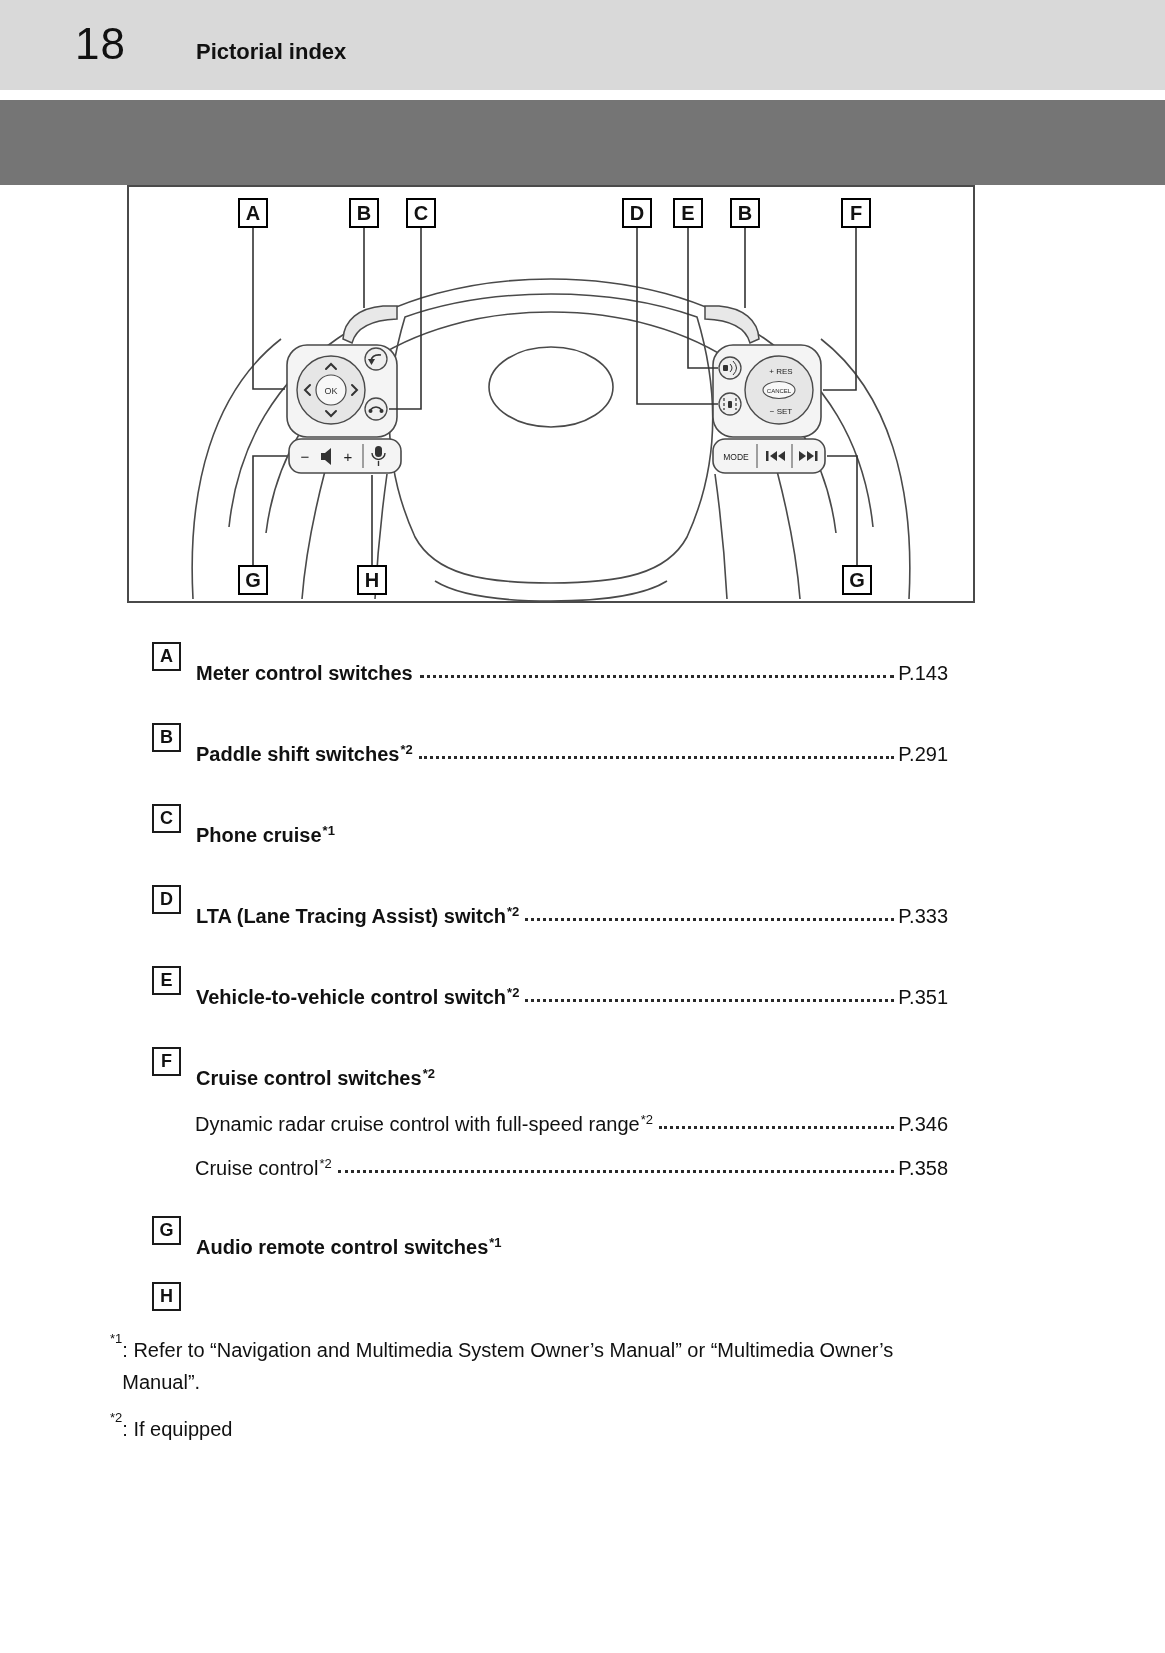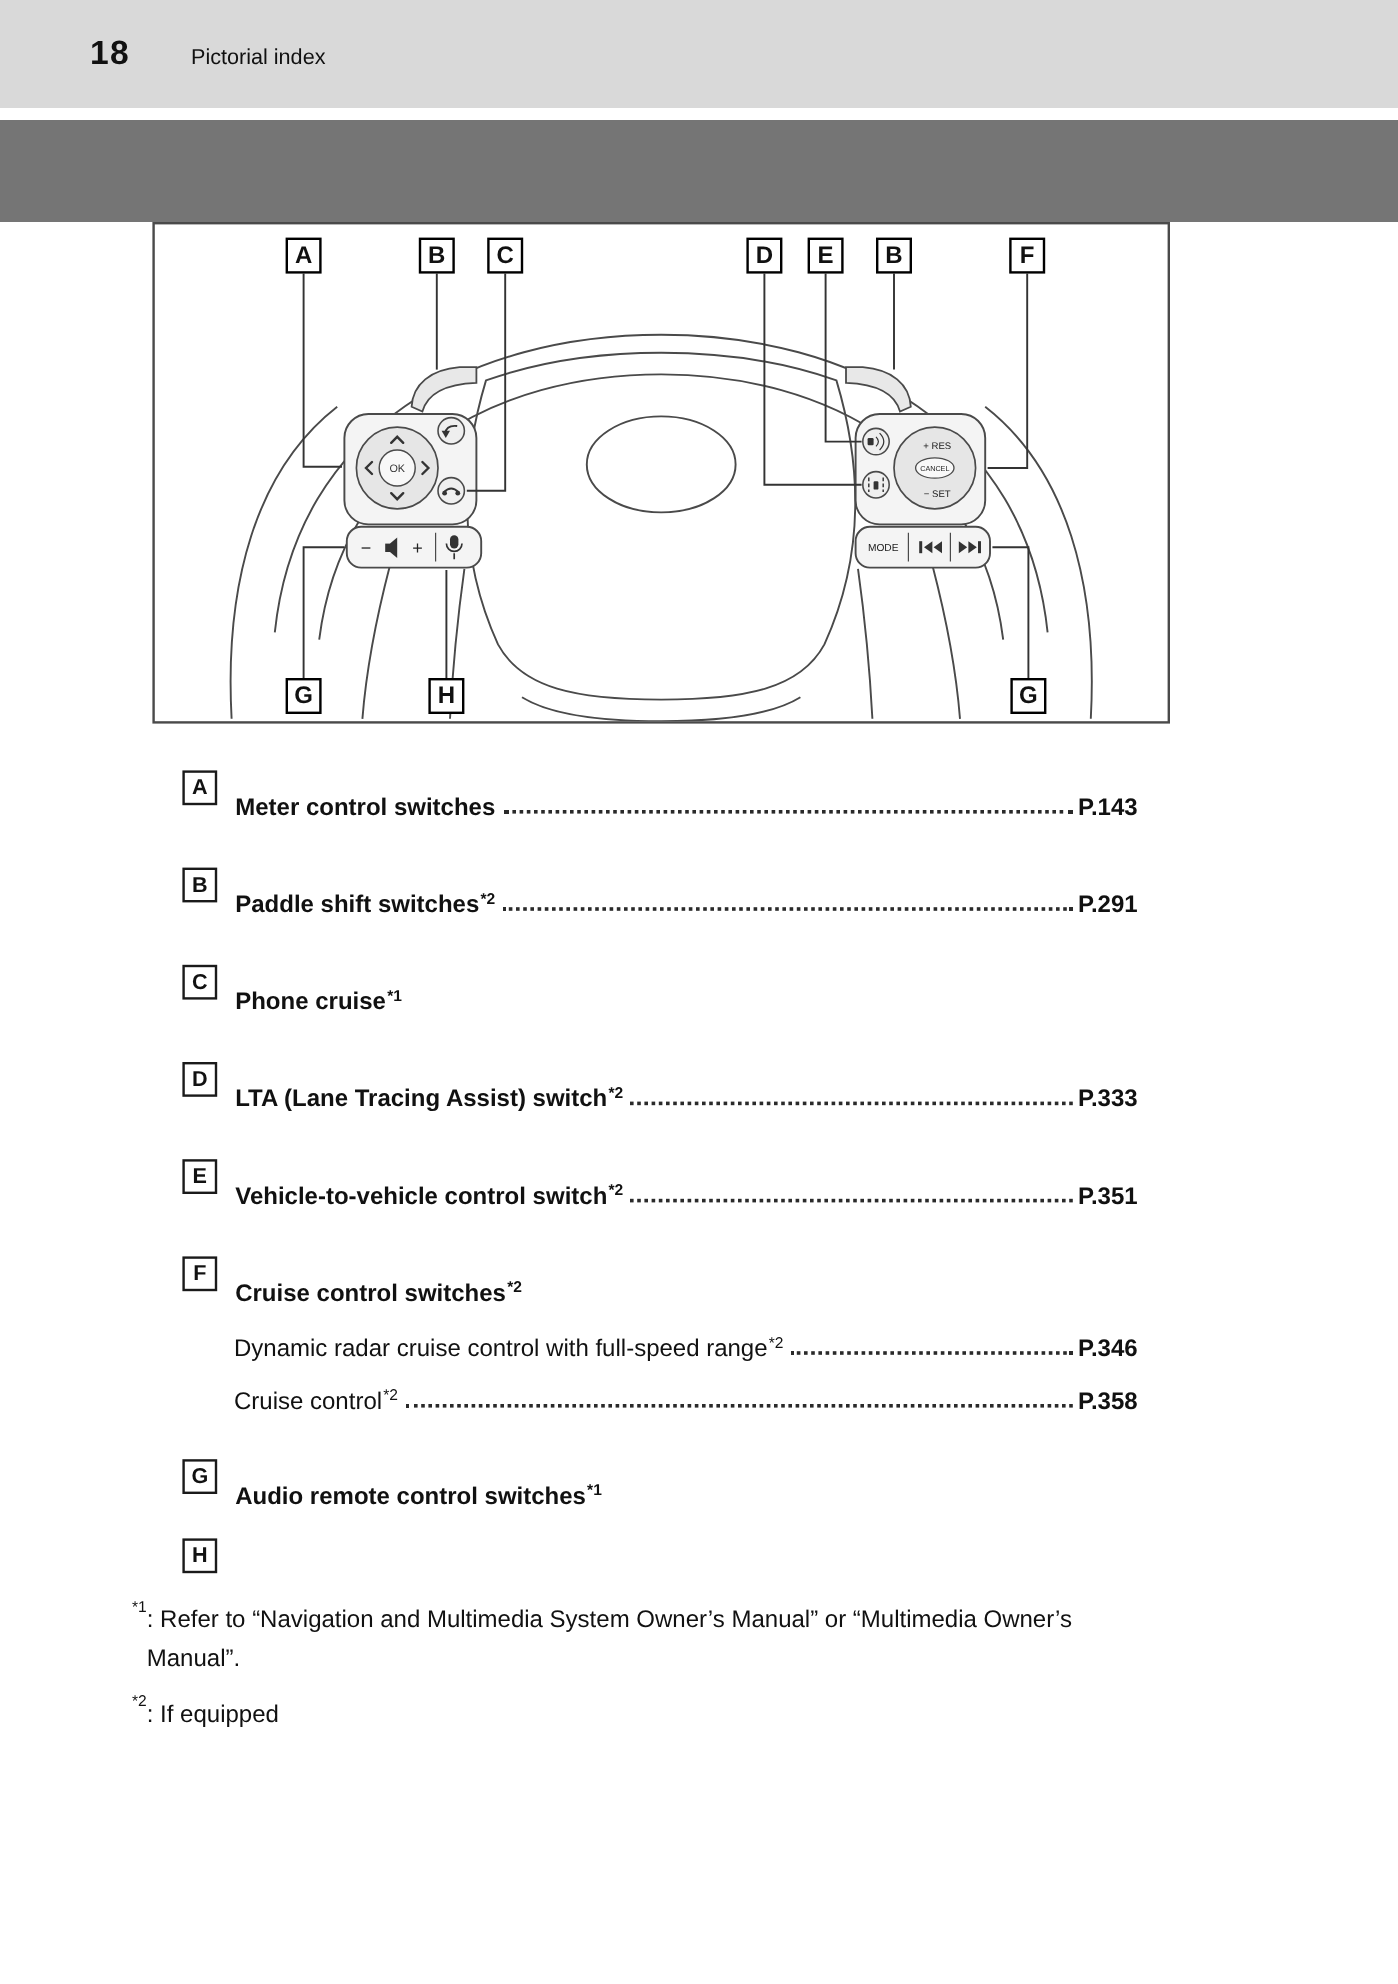--- a/index.html
+++ b/index.html
@@ -5,22 +5,22 @@
   html,body { margin:0; padding:0; background:#ffffff; }
   body {
     width:1165px; height:1653px; position:relative;
     font-family:"Liberation Sans", sans-serif; color:#111;
   }
   
   .page-header {
     height:90px; background:#d9d9d9;
     display:flex; align-items:baseline; padding-left:75px; box-sizing:border-box;
   }
-  .page-number { font-size:28px; font-weight:700; line-height:88px; letter-spacing:1px; }
-  .section-title { font-size:18px; font-weight:400; margin-left:51px; }
+  .page-number { font-size:44px; font-weight:400; line-height:88px; letter-spacing:1px; }
+  .section-title { font-size:22px; font-weight:700; margin-left:70px; }
   .chapter-band { margin-top:10px; height:85px; background:#757575; width:100%; }
 
   
   .diagram-box {
     position:relative; margin:23px 0 0 127px;
     width:844px; height:414px; border:2px solid #4a4a4a; background:#fff;
   }
   .diagram-box svg { position:absolute; left:0; top:0; }
   .callout {
     position:absolute; width:26px; height:26px; border:2px solid #000; background:#fff;
@@ -32,21 +32,21 @@
   .index-list { margin:24px 0 0 152px; width:796px; }
   .index-row { display:flex; align-items:center; gap:15px; margin-bottom:23px; min-height:28px; }
   .label-box {
     flex:none; width:25px; height:25px; border:2px solid #1a1a1a; background:#fff;
     font-size:18px; font-weight:700; display:flex; align-items:center; justify-content:center;
   }
   .row-text { flex:1; display:flex; align-items:baseline; font-size:20px; }
   .item-title { font-weight:700; white-space:nowrap;margin-top:35px; }
   .sup { font-size:13px; position:relative; top:-7px; margin-left:1px; white-space:nowrap; }
   .leader { flex:1 1 auto; min-width:20px; border-bottom:3px dotted #2a2a2a; align-self:flex-end; margin:0 4px 7px 6px; }
-  .page-ref { font-weight:700; white-space:nowrap; }
+  .page-ref { font-weight:400; white-space:nowrap; }
   .sub-row { display:flex; align-items:baseline; font-size:20px; margin:0 0 21px 43px; }
   .sub-title { font-weight:400; white-space:nowrap; }
 
   
   .footnotes { margin:14px 0 0 110px; width:845px; }
   .footnote { display:flex; font-size:20px; margin-bottom:15px; }
   .fn-marker { flex:none; font-size:13px; transform:translateY(-3px); }
   .fn-text { flex:1; line-height:1.6; }
 </style>
 </head>

